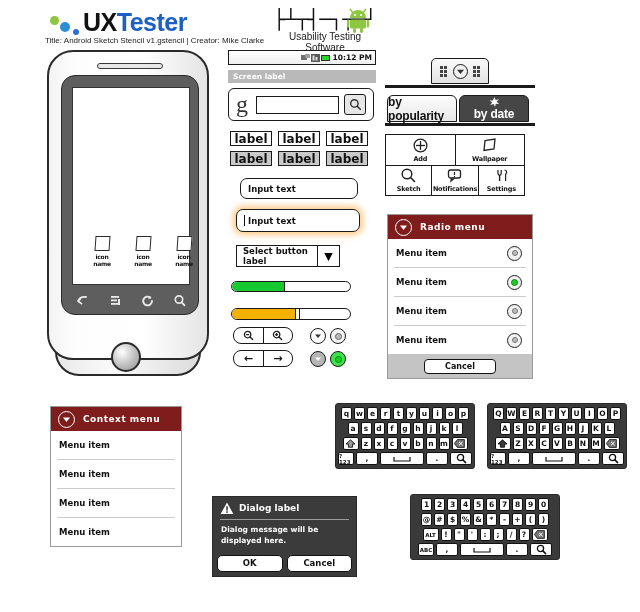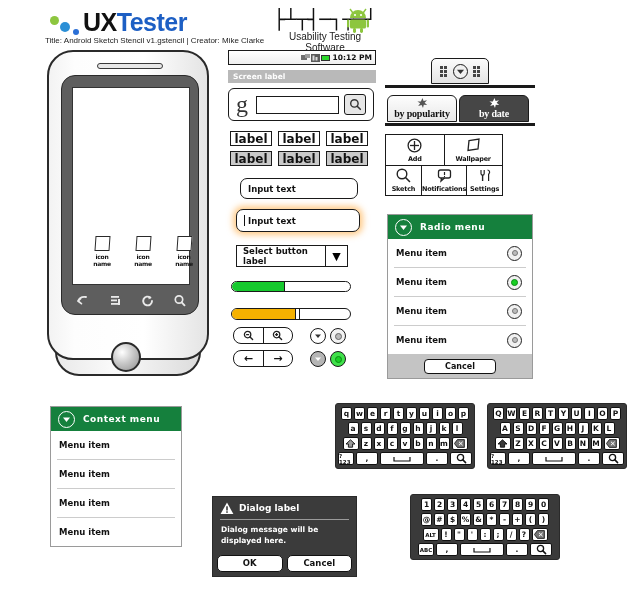--- a/index.html
+++ b/index.html
@@ -104,21 +104,21 @@
 
   #input-text-1 { left:240px; top:178px; width:118px; height:21px; border:1.6px solid #1a1a1a; border-radius:7px;
      display:flex; align-items:center; padding-left:7px;
      font-family:"DejaVu Sans", sans-serif; font-size:8.5px; font-weight:bold; color:#111; }
   #input-text-2 { left:236px; top:209px; width:124px; height:23px; border:1.8px solid #1a1a1a; border-radius:7px;
      background:#fff; box-shadow:0 0 6px 3px rgba(255,160,40,.55);
      display:flex; align-items:center; padding-left:7px;
      font-family:"DejaVu Sans", sans-serif; font-size:8.5px; font-weight:bold; color:#111; }
   .caret { display:inline-block; width:1px; height:11px; background:#111; margin-right:3px; }
 
-  #select-button { left:236px; top:245px; width:112px; height:22px; border:1.6px solid #1a1a1a;
+  #select-button { left:236px; top:245px; width:104px; height:22px; border:1.6px solid #1a1a1a;
      display:flex; align-items:center; }
   #select-button .lbl { flex:1; padding-left:6px; font-family:"DejaVu Sans", sans-serif; font-size:8.5px; font-weight:bold; color:#111; }
   #select-button .arw { width:22px; height:100%; border-left:1.6px solid #1a1a1a; display:flex; align-items:center; justify-content:center; }
 
   .barouter { border:1.5px solid #1a1a1a; border-radius:7px; background:#fff; overflow:hidden; position:relative; }
   #progress-bar { left:231px; top:281px; width:120px; height:11px; }
   #progress-bar .fill { position:absolute; left:0; top:0; height:100%; background:#16c92e; border-right:1.5px solid #1a1a1a; border-radius:6px 0 0 6px; }
   #slider-bar { left:231px; top:297px; width:120px; height:12px; }
   #slider-bar .fill { position:absolute; left:0; top:0; height:100%; background:#f5b100; }
   #slider-bar .handle { position:absolute; top:-1px; width:5px; height:14px; background:#fff; border:1.5px solid #1a1a1a; }
@@ -147,33 +147,33 @@
   .dotgrid i { background:#444; display:block; }
   .tray-circle { width:15px; height:15px; border-radius:50%; border:1.5px solid #1a1a1a; background:#f0f0f0;
      display:flex; align-items:center; justify-content:center; margin:0 5px; }
 
   #tabs { left:385px; top:95px; width:150px; height:32px; }
   #tabs .tabs-line { position:absolute; left:0; bottom:1px; width:150px; height:3px; background:#1a1a1a; }
   .tab { position:absolute; top:0; width:70px; height:27px; border:1.5px solid #1a1a1a; border-radius:6px 6px 0 0;
      display:flex; flex-direction:column; align-items:center; justify-content:center; }
   .tab.light { left:2px; background:linear-gradient(to bottom,#fdfdfd,#e8e8e8); color:#111; }
   .tab.dark { left:74px; background:#464646; color:#fff; }
-  .tab .tlabel { font-family:Liberation Serif, serif; font-size:10px; font-weight:bold; letter-spacing:-0.2px;}
-
-  #menu-grid { left:385px; top:134px; width:118px; height:62px; border:1.5px solid #1a1a1a; background:#fff;
+  .tab .tlabel { font-family:Liberation Sans, sans-serif; font-size:12px; font-weight:bold; letter-spacing:-0.2px;}
+
+  #menu-grid { left:385px; top:134px; width:140px; height:62px; border:1.5px solid #1a1a1a; background:#fff;
      display:flex; flex-direction:column; }
   .mg-row { display:flex; flex:1; }
   .mg-row + .mg-row { border-top:1.5px solid #1a1a1a; }
   .mg-cell { flex:1; display:flex; flex-direction:column; align-items:center; justify-content:center; gap:1px; }
   .mg-cell + .mg-cell { border-left:1.5px solid #1a1a1a; }
   .mg-cell .mlabel { font-family:"DejaVu Sans", sans-serif; font-size:6.5px; font-weight:bold; color:#111; letter-spacing:-0.2px; }
 
   
   .menu-panel { border:1.5px solid #9a9a9a; background:#fff; }
-  .menu-head { background:#15803d; height:24px; display:flex; align-items:center; padding-left:7px; gap:8px; }
+  .menu-head { background:#7f1d1d; height:24px; display:flex; align-items:center; padding-left:7px; gap:8px; }
   .menu-head .title { font-family:"DejaVu Sans", sans-serif; font-size:9px; font-weight:bold; color:#fff; letter-spacing:0.5px; }
   .circ-arrow { width:17px; height:17px; border-radius:50%; border:1.8px solid #fff; display:flex; align-items:center; justify-content:center; }
   .menu-item { height:28px; display:flex; align-items:center; justify-content:space-between; padding:0 10px 0 8px;
      font-family:"DejaVu Sans", sans-serif; font-size:8.5px; font-weight:bold; color:#111; }
   .menu-sep { height:1px; background:#ccc; margin:0 6px; }
 
   #radio-menu { left:387px; top:214px; width:146px; }
   #radio-menu .radio-circle { width:15px; height:15px; border-radius:50%; border:1.6px solid #222; background:#f1f1f1;
      display:flex; align-items:center; justify-content:center; }
   #radio-menu .radio-foot { background:#c4c4c4; height:24px; display:flex; align-items:center; justify-content:center; }

